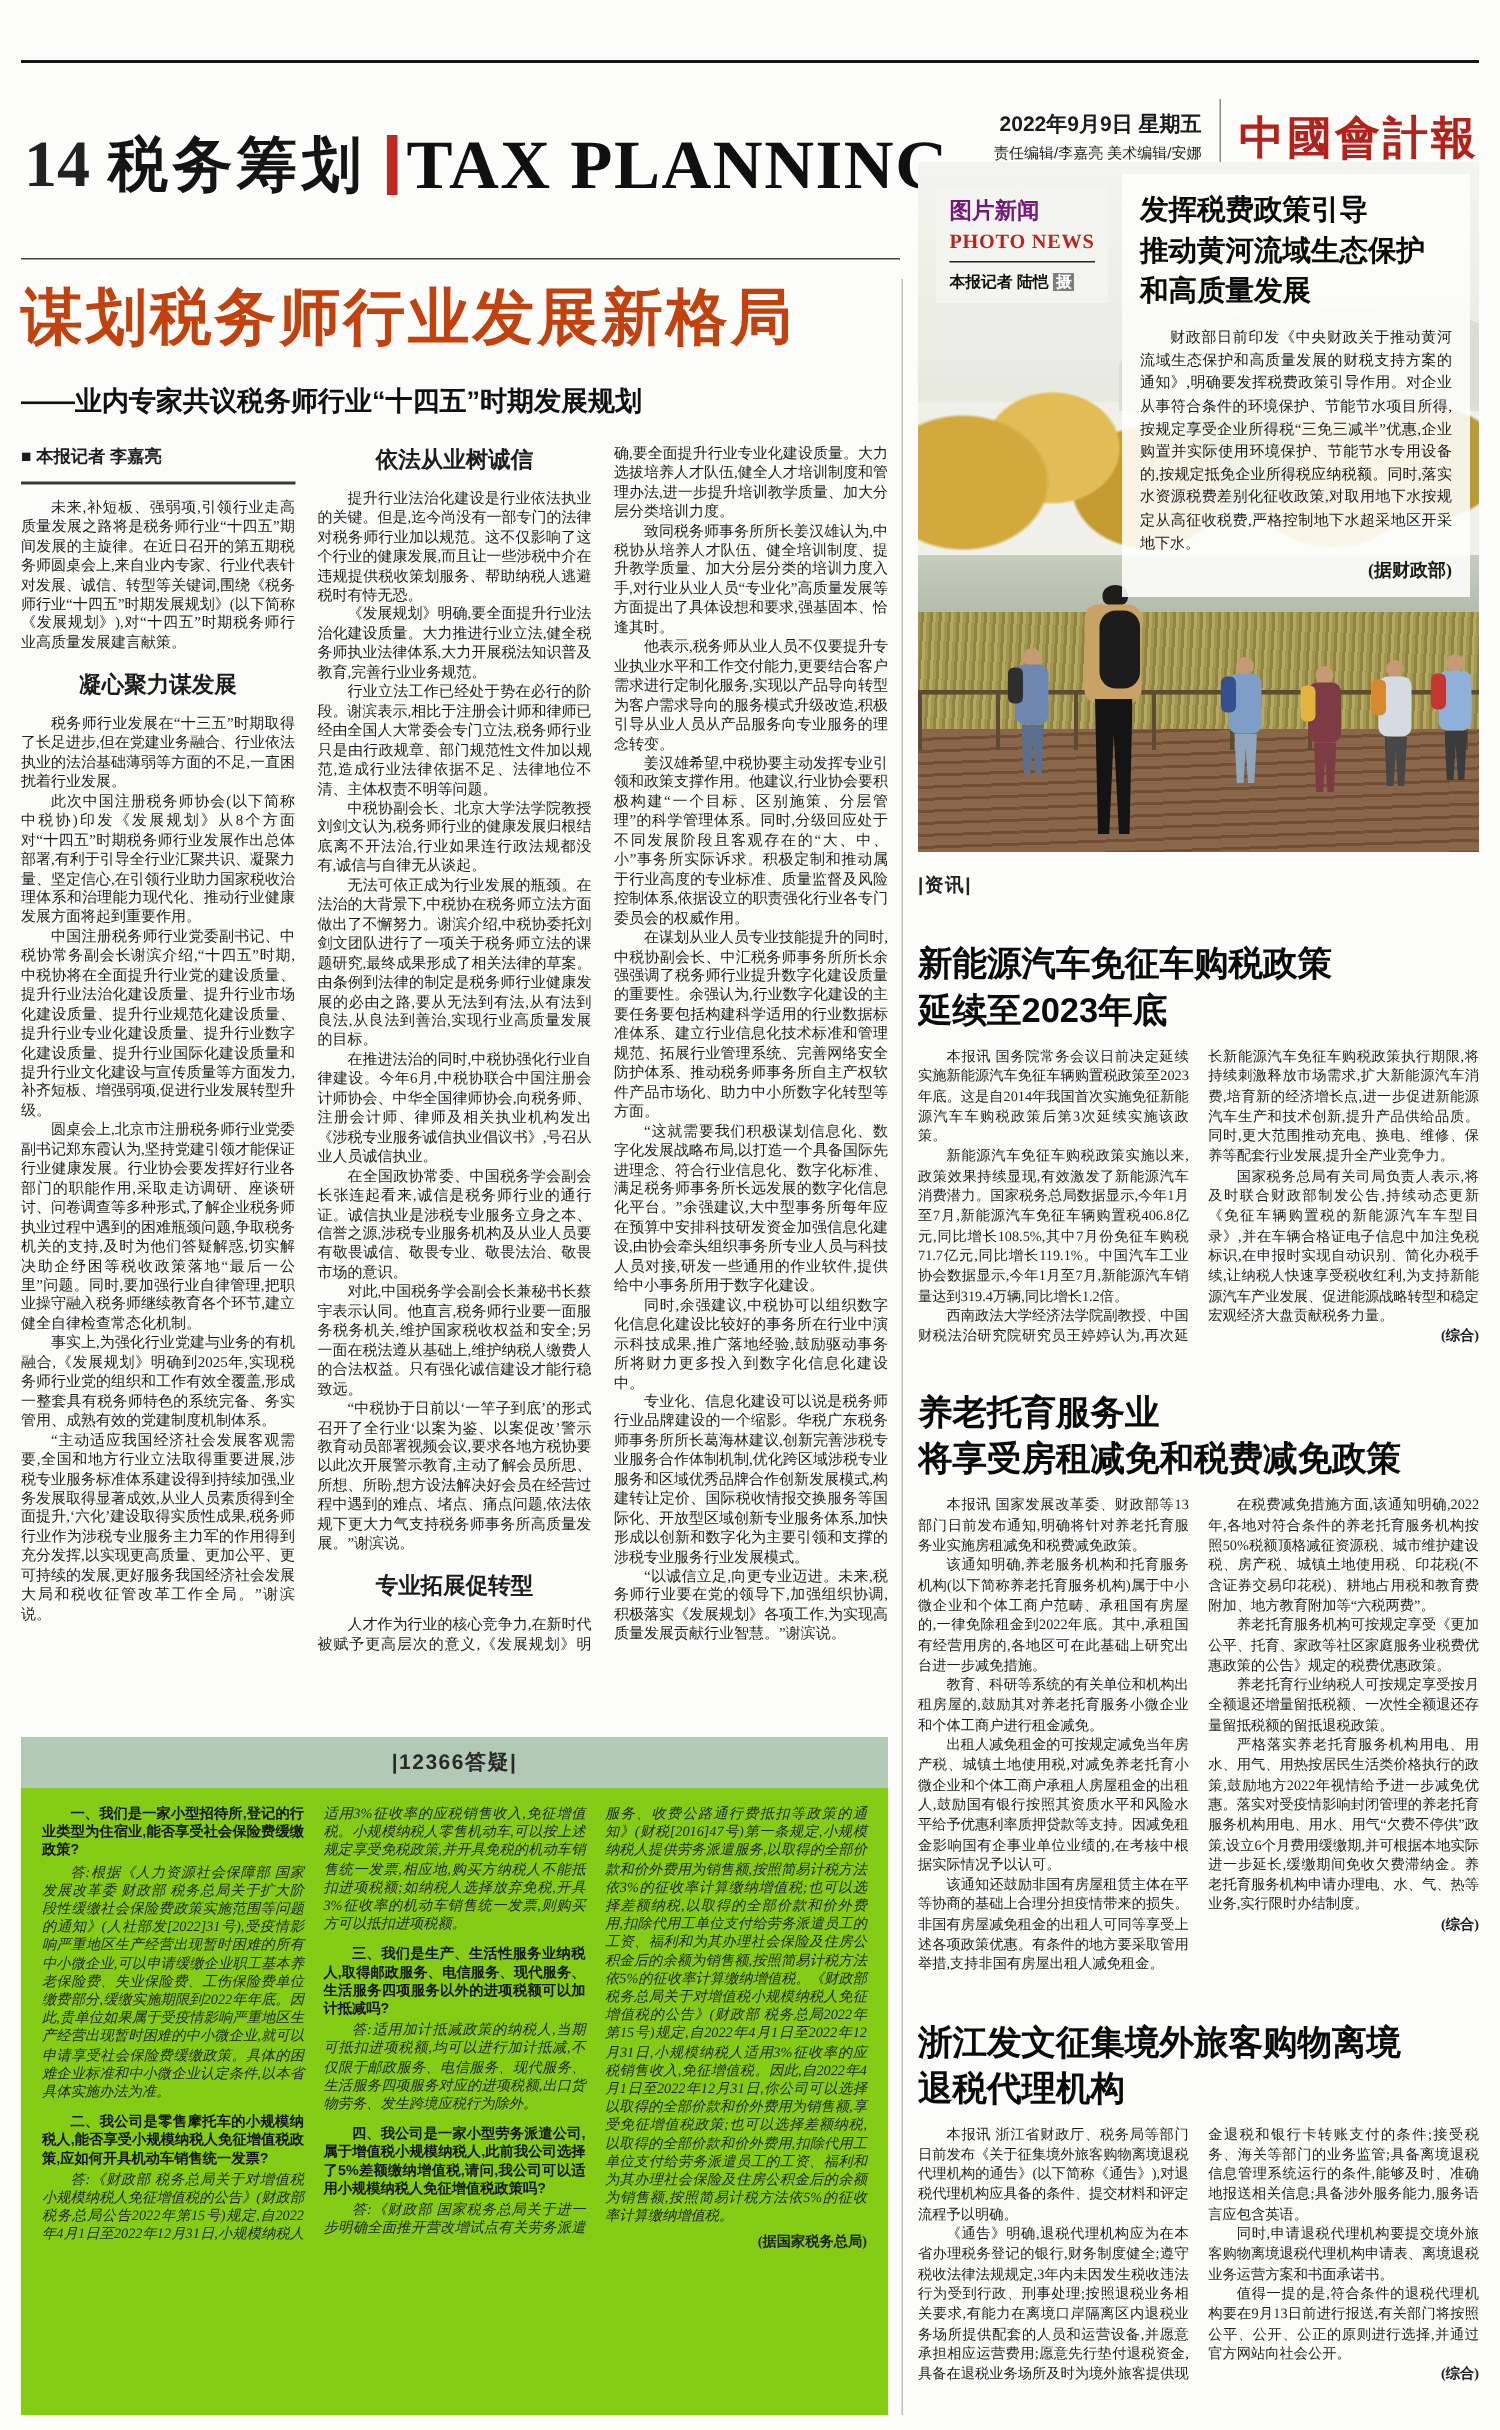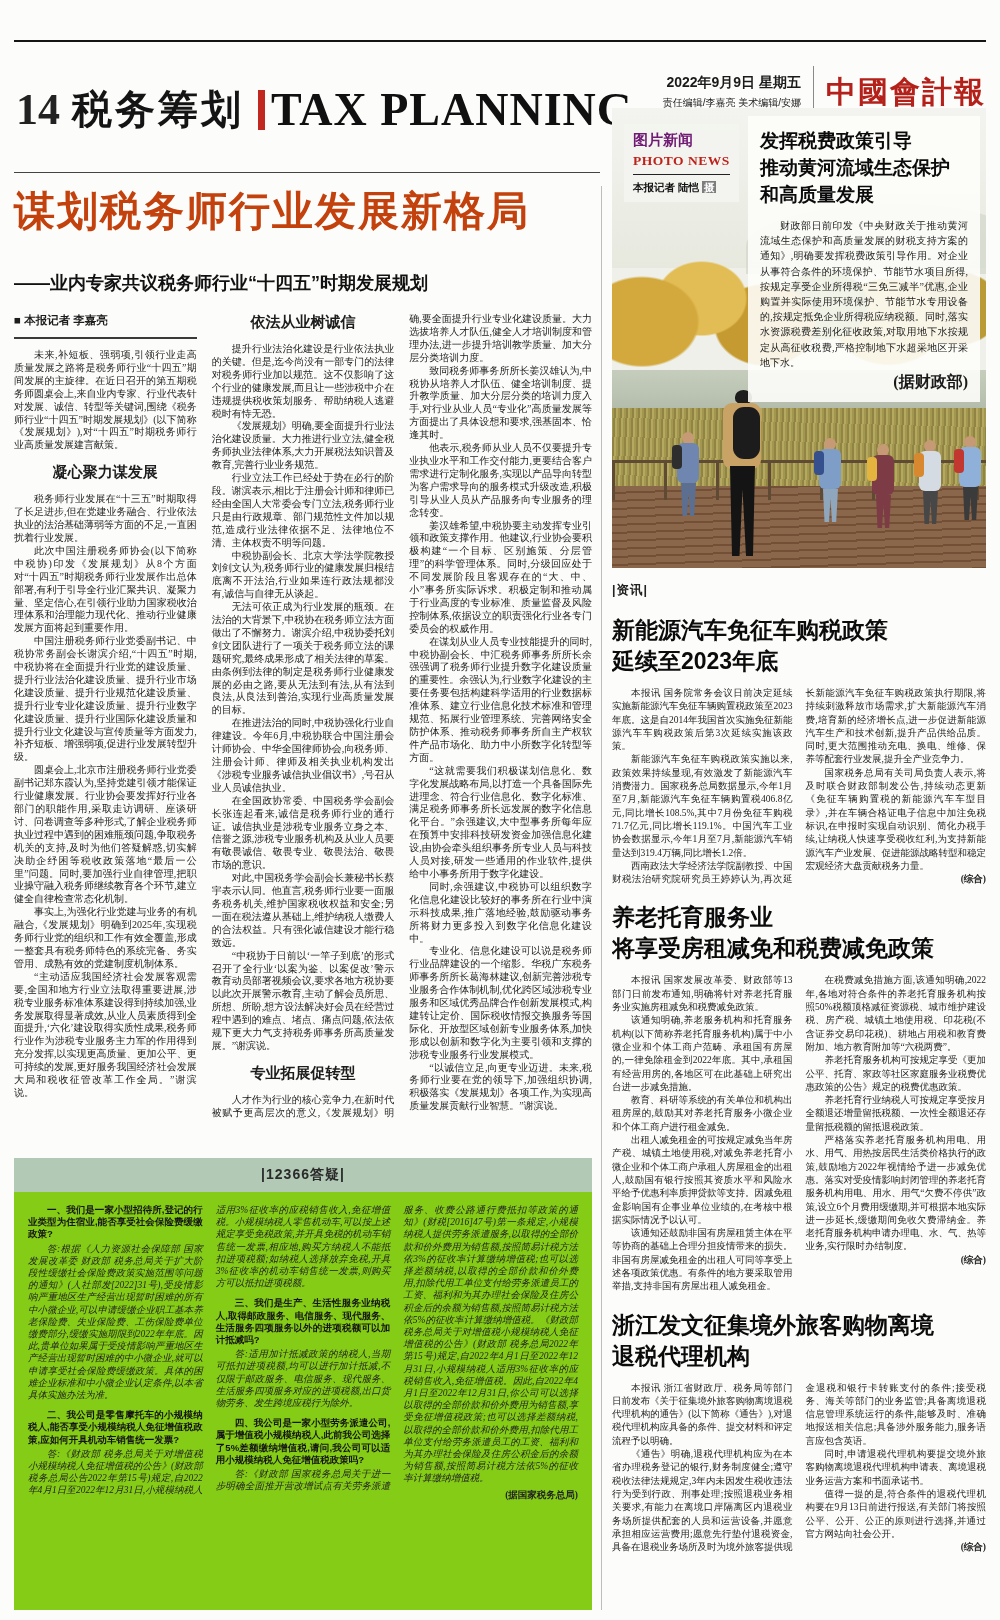--- a/index.html
+++ b/index.html
@@ -19,21 +19,21 @@
   .pub-date { font:bold 14px "Liberation Sans",sans-serif; margin-bottom:4px; }
   .pub-editors,.pub-contact { font:10px "Liberation Sans",sans-serif; line-height:14px; color:#222; }
   .hdr-divider { width:1px; height:66px; background:#8a8a8a; margin-right:12px; }
   .masthead { text-align:center; }
   .masthead-cn { font:bold 30px "Liberation Serif",serif; color:#b3211a; letter-spacing:2px; }
   .masthead-en { font:bold 8px "Liberation Sans",sans-serif; color:#b3211a; margin-top:4px; letter-spacing:0.4px; }
 
   
   .main-article { position:absolute; left:14px; top:184px; width:578px; }
   .main-title { font:bold 41px "Liberation Sans",sans-serif; letter-spacing:2px; color:#c2410c; }
-  .main-subtitle { font:bold 18px "Liberation Sans",sans-serif; margin-top:32px; color:#111; }
+  .main-subtitle { font:bold 18px "Liberation Sans",sans-serif; margin-top:16px; color:#111; }
   .article-body { margin-top:18px; height:842px; column-count:3; column-gap:15px; overflow:hidden;
                   font-size:10px; line-height:12.9px; text-align:justify; color:#1d1d1d; }
   .byline { font:bold 11.5px "Liberation Sans",sans-serif; padding-bottom:9px; border-bottom:2px solid #3a3a3a; margin-bottom:10px; }
   .article-body p { margin:0; text-indent:2em; }
   .section-heading { font:bold 15px "Liberation Sans",sans-serif; text-align:center; margin:11px 0; break-inside:avoid; }
 
   
   .qa-box { position:absolute; left:14px; top:1158px; width:578px; height:452px; background:#84cc16; }
   .qa-header { height:34px; background:#b1c9b5; display:flex; align-items:center; justify-content:center;
                font:bold 14px "Liberation Sans",sans-serif; color:#2a2a2a; letter-spacing:1px; }
@@ -94,24 +94,24 @@
   .photo-label-cn { font:bold 15px "Liberation Sans",sans-serif; color:#701a75; }
   .photo-label-en { font:bold 13.5px "Liberation Serif",serif; color:#bf221b; letter-spacing:0.5px;
                     padding-bottom:5px; border-bottom:1.5px solid #222; margin-top:3px; }
   .photo-credit { margin-top:6px; font:bold 10.5px "Liberation Sans",sans-serif; color:#111; }
   .photo-credit .chip { background:#7d7d7d; color:#fff; padding:0 2px; margin-left:3px; }
 
   .photo-overlay { position:absolute; right:6px; top:8px; width:232px; z-index:5;
                    background:rgba(253,253,250,0.9); padding:11px 12px 9px; }
   .photo-title { font:bold 19px "Liberation Sans",sans-serif; line-height:27px; white-space:pre-line; color:#0b0b0b; }
   .photo-body { margin:10px 0 0; font-size:10px; line-height:15.2px; text-align:justify; text-indent:2em; color:#1a1a1a; }
-  .photo-attr { text-align:right; font-weight:bold; font-size:16px; margin-top:2px; }
+  .photo-attr { text-align:right; font-weight:bold; font-size:12px; margin-top:2px; }
 
   .zixun { margin:14px 0 2px; font:bold 12.5px "Liberation Sans",sans-serif; color:#222; letter-spacing:1px; }
-  .news-article { margin-top:16px; }
+  .news-article { margin-top:28px; }
   .news-title { font:bold 23px "Liberation Sans",sans-serif; line-height:31px; white-space:pre-line; color:#0b0b0b; margin:0 0 10px; }
   .news-body { column-count:2; column-gap:13px; font-size:9.5px; line-height:13.3px; text-align:justify; color:#1d1d1d; }
   .news-body p { margin:0; text-indent:2em; }
   .news-attr { text-align:right; font-weight:bold; }
 </style>
 </head>
 <body>
 
 <div class="page">
 

